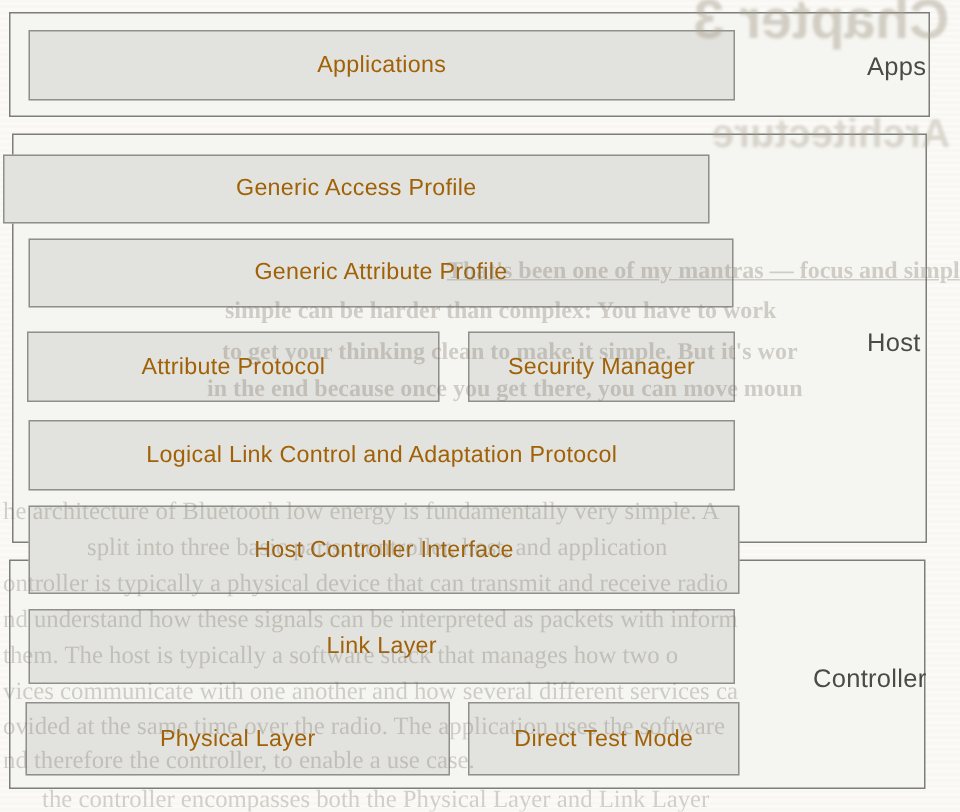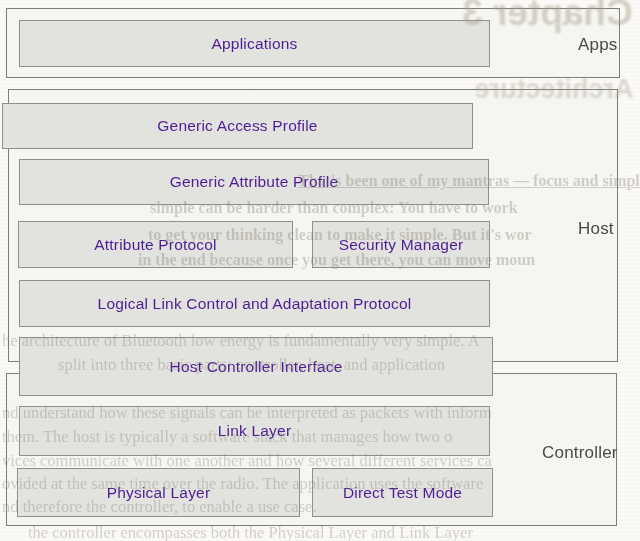--- a/index.html
+++ b/index.html
@@ -24,21 +24,21 @@
   .apps-container{left:6px;top:8px;width:614px;height:70px;}
   .host-container{left:8px;top:89px;width:610px;height:273px;}
   .controller-container{left:6px;top:373px;width:611px;height:153px;}
   
   .box{
     position:absolute;
     background:#e2e2de;
     border:1.5px solid #8f8f8b;
     box-sizing:border-box;
     display:flex;align-items:center;justify-content:center;
-    font-size:15.5px;color:#4c1d95;letter-spacing:.2px;
+    font-size:15.5px;color:#a16207;letter-spacing:.2px;
     z-index:3;
   }
   .box-applications{left:19px;top:20px;width:471px;height:47px;}
   .box-gap {left:2px;top:103px;width:471px;height:46px;justify-content:center;}
   .box-gatt{left:19px;top:159px;width:470px;height:46px;}
   .box-att {left:18px;top:221px;width:275px;height:47px;}
   .box-smp {left:312px;top:221px;width:178px;height:47px;}
   .box-l2cap{left:19px;top:280px;width:471px;height:47px;}
   .box-hci {left:19px;top:337px;width:474px;height:59px;z-index:4;}
   .box-link{left:19px;top:406px;width:471px;height:50px;}
@@ -132,20 +132,21 @@
     <div class="bleed-item bleed-heading bleed-chapter">Chapter 3</div>
     <div class="bleed-item bleed-heading bleed-subtitle">Architecture</div>
 
     <div class="bleed-item bleed-quote bleed-q0">That's been one of my mantras — focus and simpl</div>
     <div class="bleed-item bleed-quote bleed-q1">simple can be harder than complex: You have to work</div>
     <div class="bleed-item bleed-quote bleed-q2">to get your thinking clean to make it simple. But it's wor</div>
     <div class="bleed-item bleed-body bleed-b0">he architecture of Bluetooth low energy is fundamentally very simple. A</div>
 
     <div class="bleed-item bleed-quote bleed-q3">in the end because once you get there, you can move moun</div>
     <div class="bleed-item bleed-body bleed-b1">split into three basic parts: controller, host, and application</div>
+    <div class="bleed-item bleed-body bleed-b2">ontroller is typically a physical device that can transmit and receive radio</div>
     <div class="bleed-item bleed-body bleed-b3">nd understand how these signals can be interpreted as packets with inform</div>
     <div class="bleed-item bleed-body bleed-b4">them. The host is typically a software stack that manages how two o</div>
     <div class="bleed-item bleed-body bleed-b5">vices communicate with one another and how several different services ca</div>
     <div class="bleed-item bleed-body bleed-b6">ovided at the same time over the radio. The application uses the software</div>
     <div class="bleed-item bleed-body bleed-b7">nd therefore the controller, to enable a use case.</div>
     <div class="bleed-item bleed-body bleed-b8">the controller encompasses both the Physical Layer and Link Layer</div>
   </div>
 
 </div>
 

